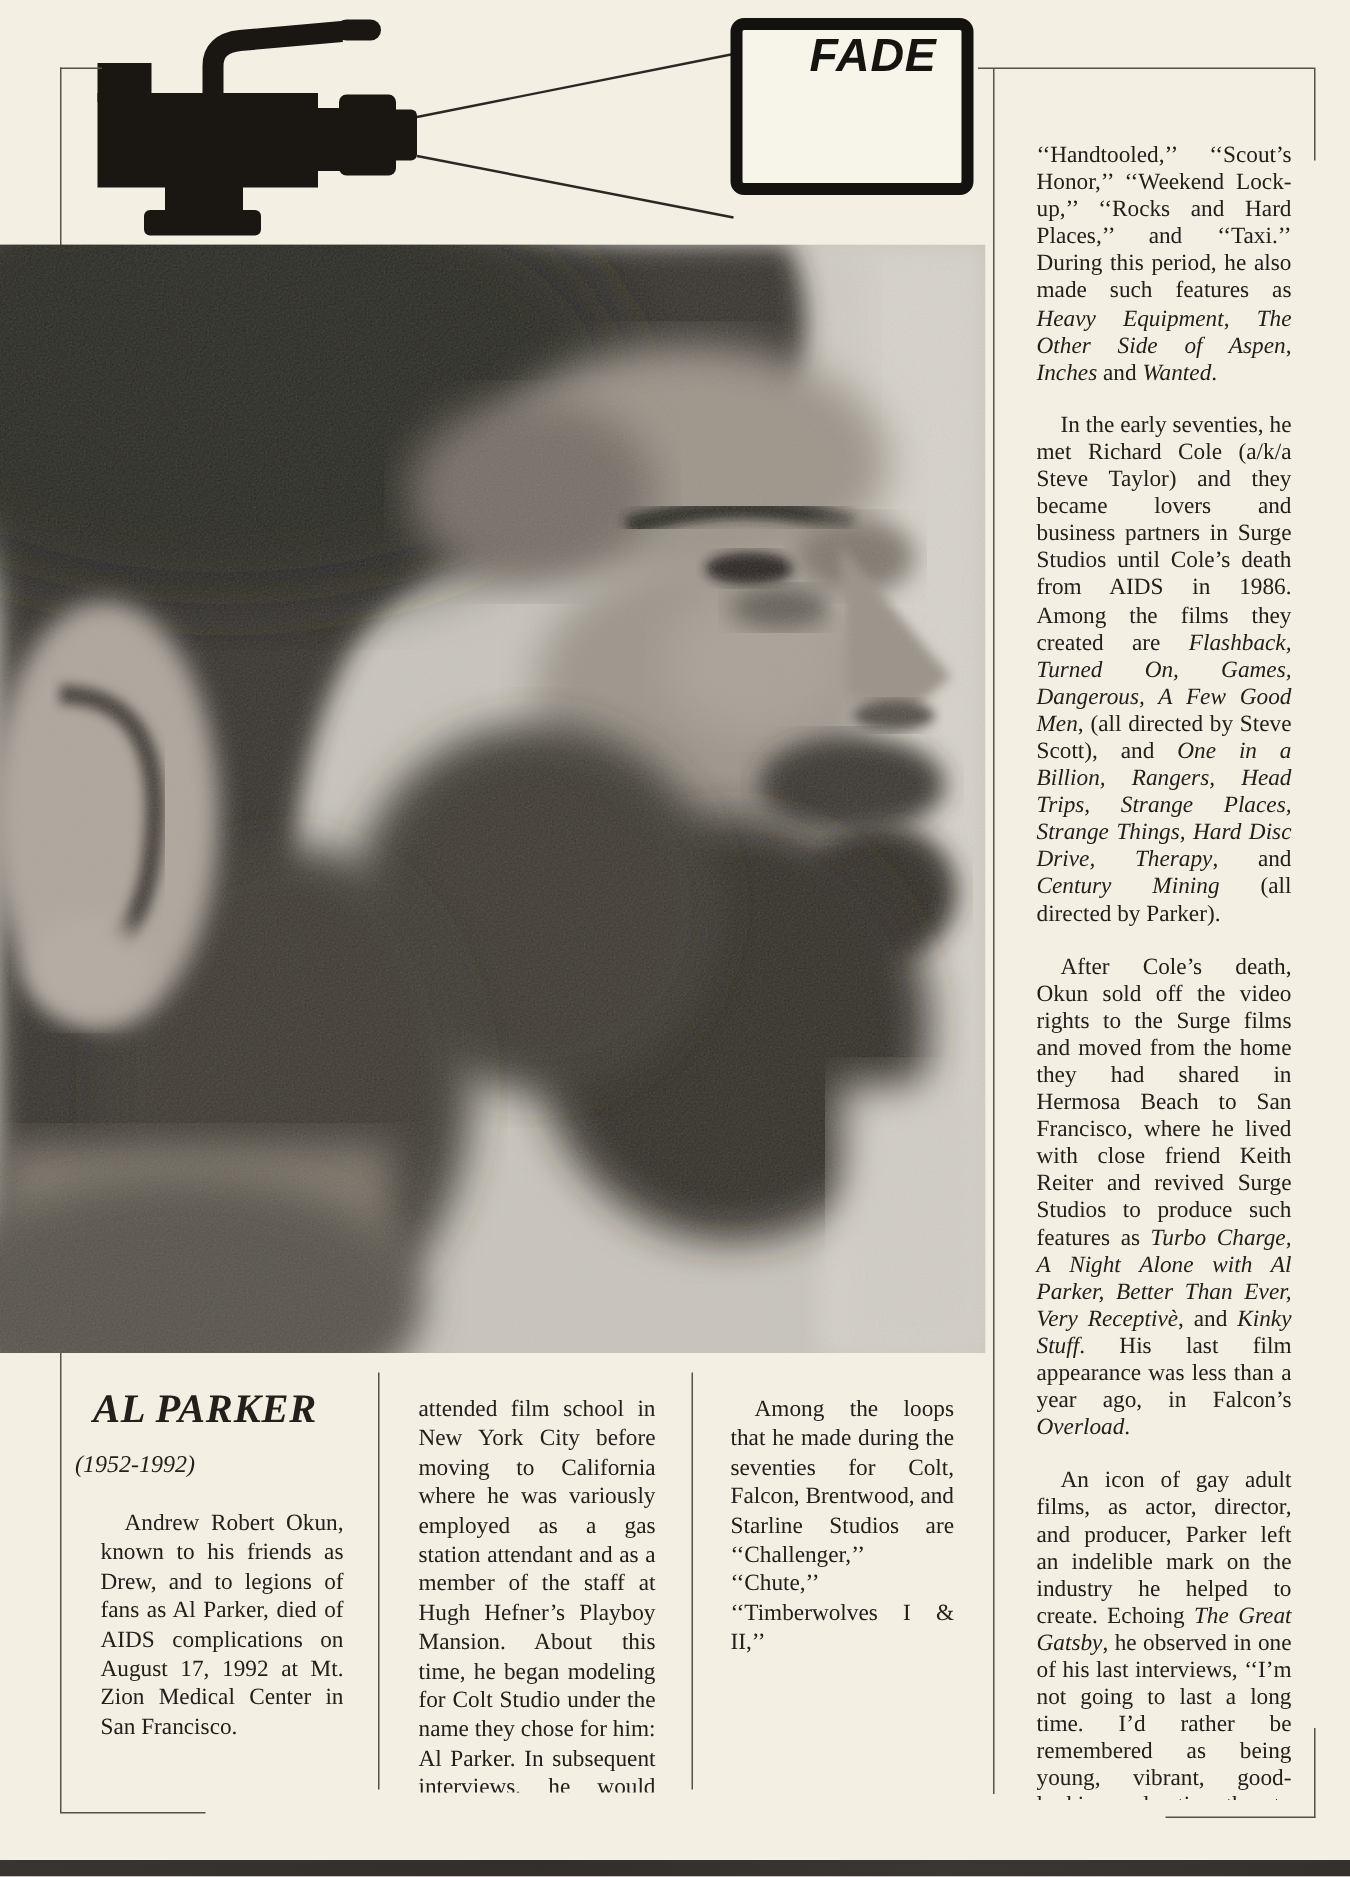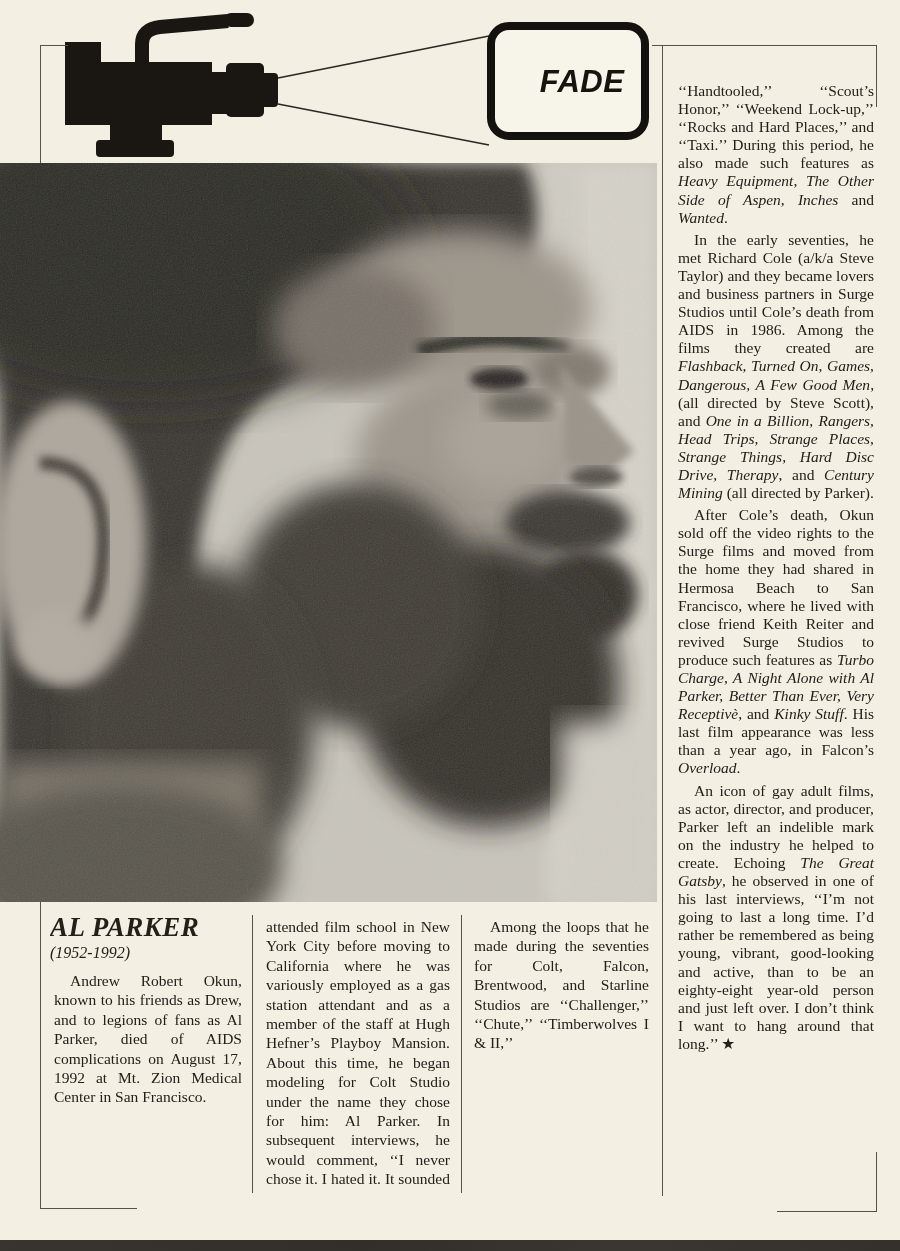--- a/index.html
+++ b/index.html
@@ -2,44 +2,44 @@
 <html lang="en"><head>
 <meta charset="utf-8">
 <style>
   html,body{margin:0;padding:0;}
   body{width:900px;height:1251px;position:relative;background:#f3efe2;
        font-family:"Liberation Serif", serif;color:#23201b;overflow:hidden;}
   .page{position:absolute;inset:0;}
   .rule{position:absolute;background:#56524a;}
   
   .header-svg{position:absolute;left:30px;top:12px;width:850px;height:152px;}
-  .fadeout-box{position:absolute;left:487px;top:22px;width:162px;height:118px;
-       background:#f7f4ea;border:8px solid #14120e;border-radius:22px;
-       box-sizing:border-box;display:flex;flex-direction:column;justify-content:center;}
+  .fadeout-box{position:absolute;left:487px;top:12px;width:162px;height:118px;
+       background:#f7f4ea;border:8px solid #14120e;border-radius:9px;
+       box-sizing:border-box;display:flex;flex-direction:row;justify-content:center;}
   .fadeout-box .l1,.fadeout-box .l2{font-family:"Liberation Sans",sans-serif;
        font-weight:bold;font-style:italic;font-size:31px;line-height:33px;color:#16140f;
        letter-spacing:.5px;text-align:center;}
   .fadeout-box .l1{transform:translateX(14px);}
   .fadeout-box .l2{transform:translateX(-8px);}
   
   .photo{position:absolute;left:0px;top:163px;width:657px;height:739px;overflow:hidden;}
   .photo svg{width:100%;height:100%;display:block;}
   
   .col{position:absolute;text-align:justify;overflow:hidden;
        font-size:15.5px;line-height:18.1px;}
-  .col .para{margin:4px;}
+  .col .para{margin:17px;}
   .col .para.indent{text-indent:16px;}
   .col em{font-style:italic;}
   .right-col{left:674px;top:78px;width:204px;height:1122px;}
   .bcol{top:913px;height:282px;line-height:19.4px;}
   .bcol1{left:50px;width:196px;}
   .bcol2{left:262px;width:192px;}
   .bcol3{left:470px;width:183px;}
   .obit-title{font-size:27px;font-weight:bold;font-style:italic;line-height:28px;
-       letter-spacing:.5px;text-align:left;margin:0;}
+       letter-spacing:.5px;text-align:left;margin:12px;}
   .obit-dates{font-size:16px;font-style:italic;line-height:24px;text-align:left;
        margin:0 0 6px 0;}
   
   .footer-bar{position:absolute;left:0;top:1240px;width:900px;height:11px;
        background:linear-gradient(90deg,#383531,#322f2b 40%,#3a3733 70%,#34312d);}
 </style>
 </head>
 <body>
 
 <div class="page">

